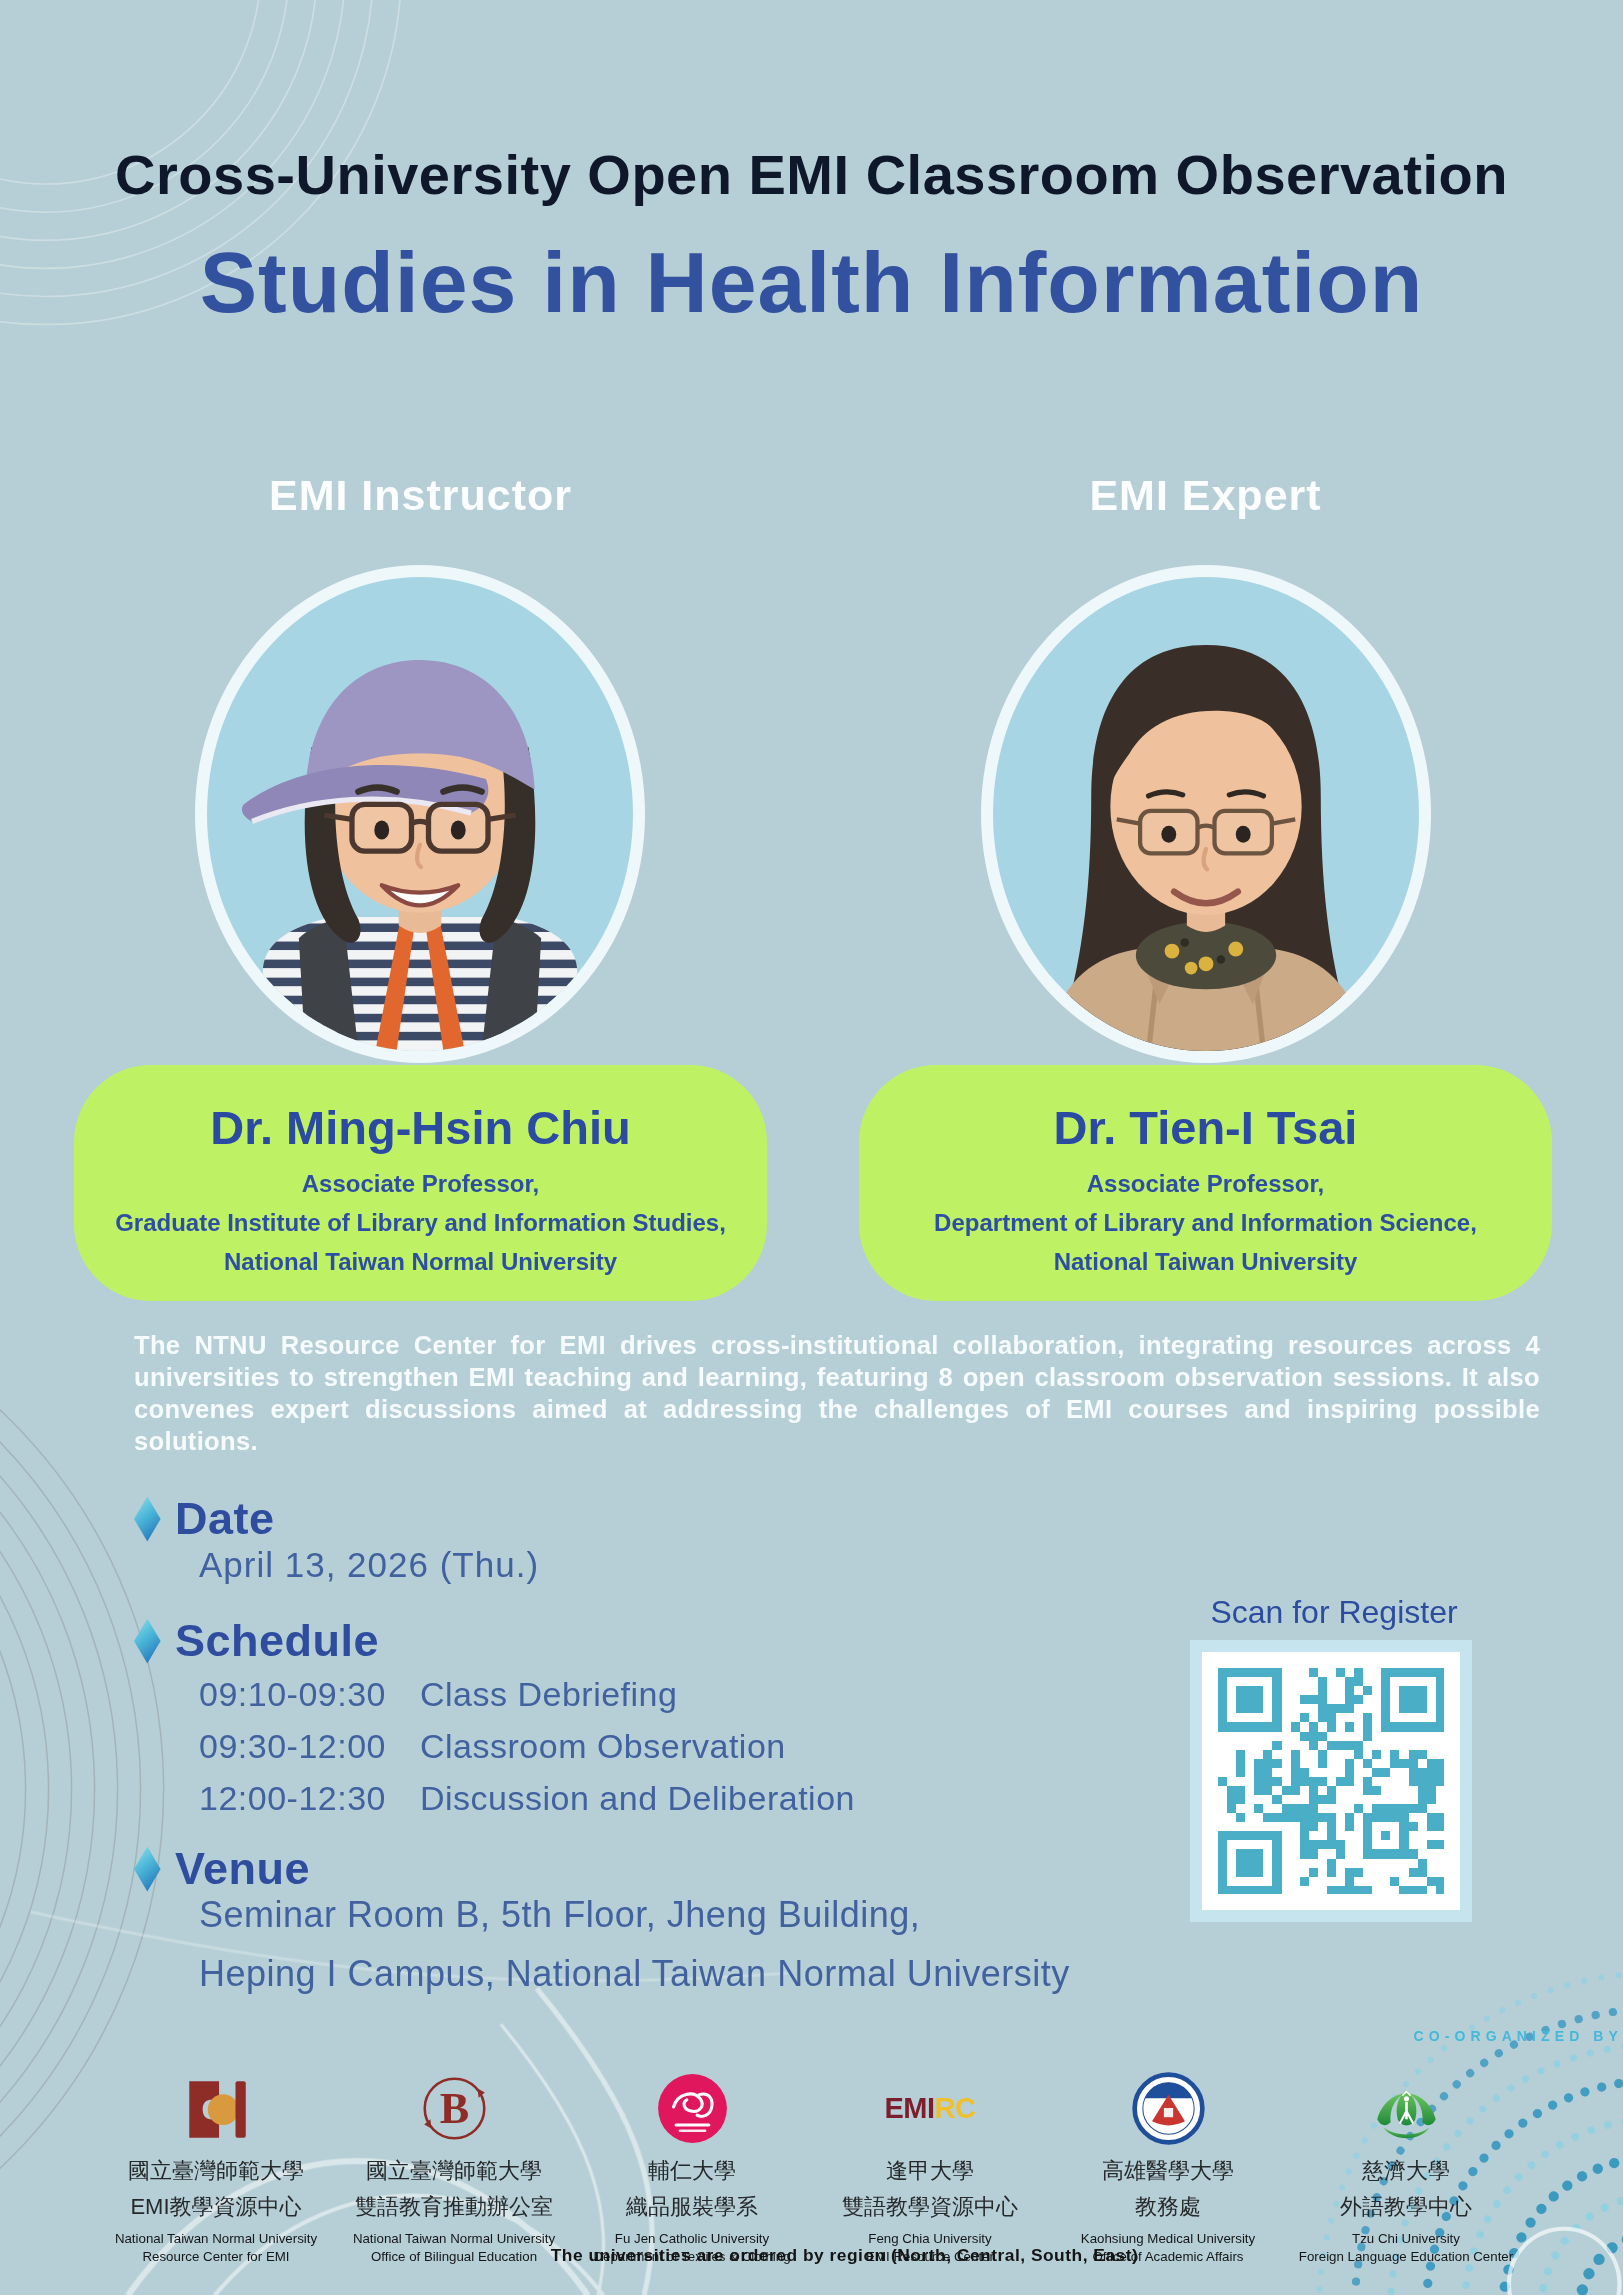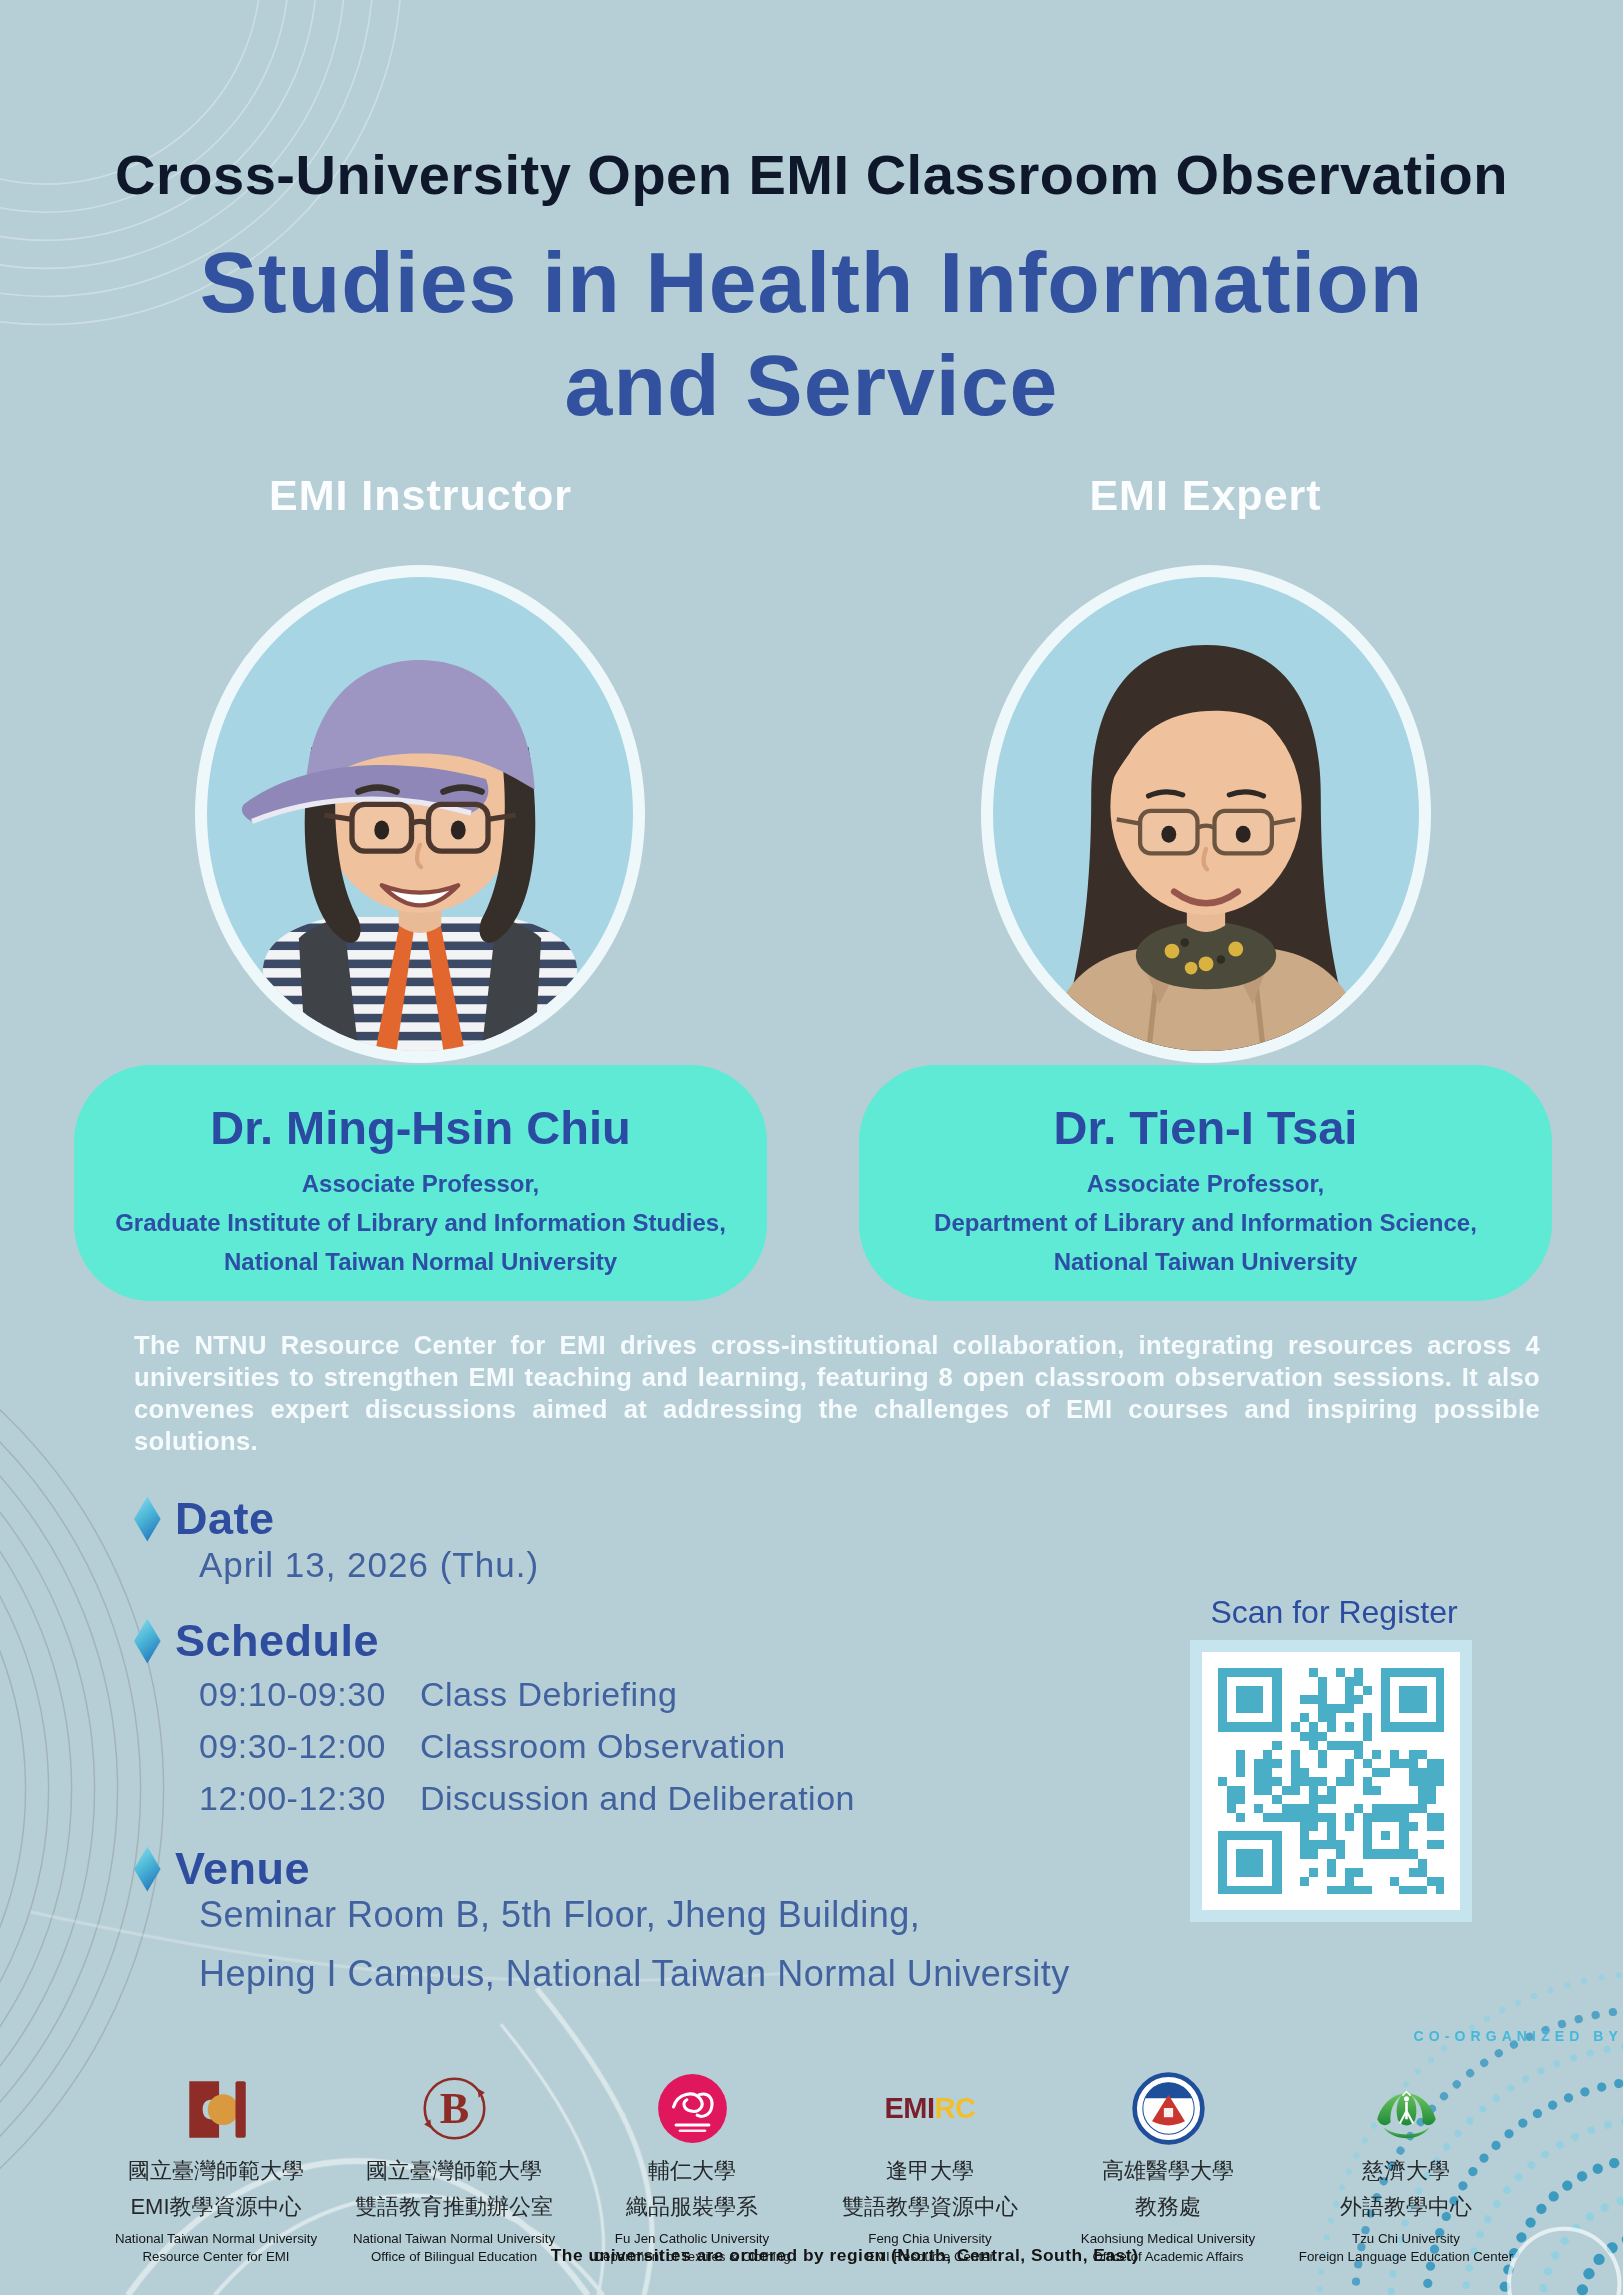--- a/index.html
+++ b/index.html
@@ -28,21 +28,21 @@
   .photo{
     top:565px; width:450px; height:498px; box-sizing:border-box;
     border:12.3px solid #eef8fb; border-radius:50%;
     background:#a7d5e4; overflow:hidden;
   }
   .photo.left{left:195px;} .photo.right{left:981px;}
   .photo svg{display:block;width:100%;height:100%;}
 
   .card{
     top:1065px; width:693px; height:236px; box-sizing:border-box;
-    background:#5eead4; border-radius:77px; padding-top:36px; text-align:center;
+    background:#bef264; border-radius:77px; padding-top:36px; text-align:center;
   }
   .card.left{left:74px;} .card.right{left:859px;}
   .card .name{font-size:47px; line-height:54px; font-weight:700; color:#2b4aa1;}
   .card .subs{margin-top:9.2px;}
   .card .sub{font-size:24px; line-height:39px; font-weight:700; color:#2d4ea5;text-align:center;}
 
   .description{
     top:1329px; left:134px; width:1406px;
     font-size:25.6px; line-height:32px; font-weight:700; color:#f6fbfd;
     text-align:justify; letter-spacing:0.3px;
@@ -137,21 +137,20 @@
       <circle cx="3240" cy="4520" r="520" stroke="#8fd0e2" stroke-width="14" opacity="0.8"></circle>
       <circle cx="3240" cy="4520" r="590" stroke="#2f93bd" stroke-width="16" opacity="0.75"></circle>
       <circle cx="3240" cy="4520" r="660" stroke="#8fd0e2" stroke-width="12" opacity="0.7"></circle>
     </g>
     <circle cx="3060" cy="4468" r="108" stroke="#ffffff" stroke-width="8" opacity="0.65"></circle>
   </svg>
 
   <div class="layer supertitle">Cross-University Open EMI Classroom Observation</div>
   <div class="layer main-title">
     <div>Studies in Health Information</div>
-    <div>and Service</div>
   </div>
 
   <div class="layer role left">EMI Instructor</div>
   <div class="layer role right">EMI Expert</div>
 
   <div class="layer photo left">
     <svg viewBox="0 0 400 446">
       <defs>
         <clipPath id="shirtL">
             <path d="M52 446 L52 372 Q52 334 118 320 L282 320 Q348 334 348 372 L348 446 Z"></path>

